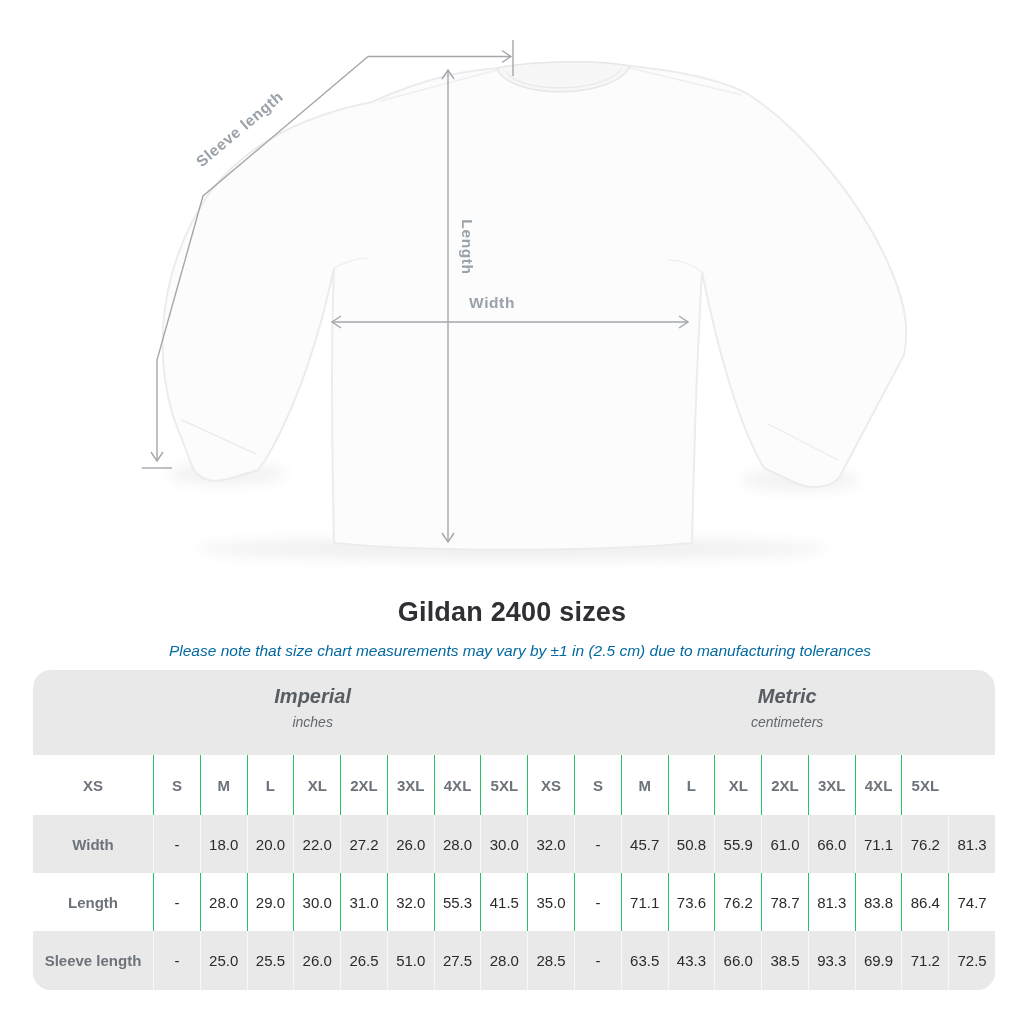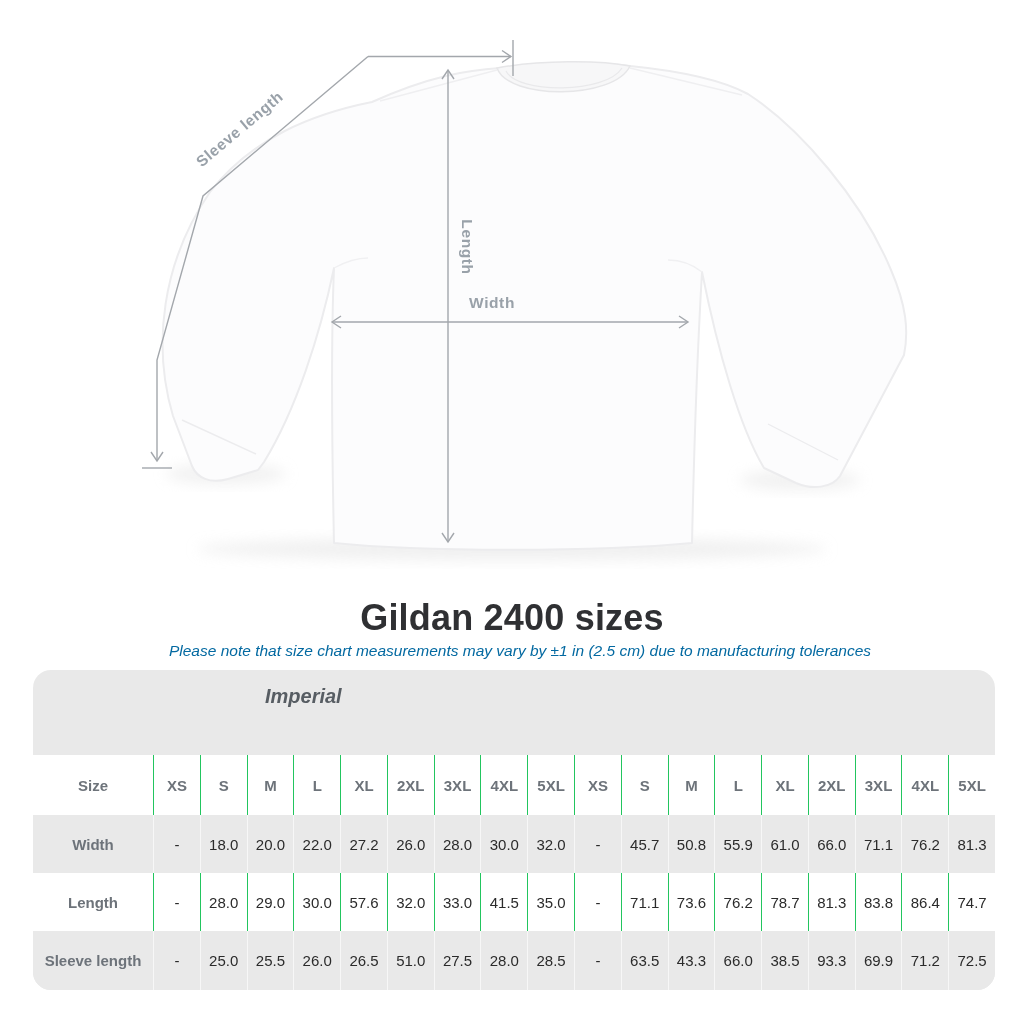--- a/index.html
+++ b/index.html
@@ -8,34 +8,34 @@
     font-family:"Liberation Sans","DejaVu Sans",sans-serif;
     -webkit-font-smoothing:antialiased;overflow:hidden;
   }
   
   .diagram{position:absolute;left:0;top:0;width:1024px;height:592px;}
   .diagram svg{display:block;}
   .meas-label{font-weight:bold;font-size:15.5px;fill:#99a1a9;letter-spacing:.6px;}
   
   .page-title{
     position:absolute;left:0;top:597px;width:1024px;text-align:center;
-    font-size:36px;font-weight:bold;color:#2f3033;margin:0;letter-spacing:.2px;
+    font-size:27px;font-weight:bold;color:#2f3033;margin:0;letter-spacing:.2px;
   }
   .page-subtitle{
     position:absolute;left:0;top:634px;width:1024px;text-align:center;
     font-size:15.5px;font-style:italic;color:#0369a1;margin:8px;
   }
   
   .chart-box{
     position:absolute;left:33px;top:670px;width:962px;
     background:#e9e9e9;border-radius:18px;overflow:hidden;
   }
   .unit-header{display:flex;height:85px;box-sizing:border-box;padding-top:15px;}
   .unit-group{text-align:center;}
-  .unit-group.imperial{width:56.2%;}
+  .unit-group.imperial{width:56.2%;margin-left:13px;}
   .unit-group.metric{width:43.8%;}
   .unit-title{font-size:20px;font-weight:bold;font-style:italic;color:#575d63;}
   .unit-sub{font-size:14px;font-style:italic;color:#63686e;margin-top:6px;}
   .row{display:grid;grid-template-columns:120px repeat(18,1fr);align-items:stretch;}
   .row.head{height:60px;}
   .row.data{height:58px;}
   .row.data:last-child{height:59px;}
   .r-white{background:#ffffff;}
   .r-gray{background:#e9e9e9;}
   .cell{
@@ -124,25 +124,29 @@
   </svg>
 </div>
 
 <h1 class="page-title">Gildan 2400 sizes</h1>
 <p class="page-subtitle">Please note that size chart measurements may vary by ±1 in (2.5 cm) due to manufacturing tolerances</p>
 
 <div class="chart-box">
   <div class="unit-header">
     <div class="unit-group imperial">
       <div class="unit-title">Imperial</div>
+      <div class="unit-sub">inches</div>
+    </div>
+    <div class="unit-group metric">
+      <div class="unit-title">Metric</div>
+      <div class="unit-sub">centimeters</div>
     </div>
   </div>
   <div>
       <div class="row head r-white">
-        <div class="cell lbl">Size</div>
         <div class="cell colhead">XS</div>
         <div class="cell colhead">S</div>
         <div class="cell colhead">M</div>
         <div class="cell colhead">L</div>
         <div class="cell colhead">XL</div>
         <div class="cell colhead">2XL</div>
         <div class="cell colhead">3XL</div>
         <div class="cell colhead">4XL</div>
         <div class="cell colhead">5XL</div>
         <div class="cell colhead">XS</div>
@@ -175,23 +179,23 @@
         <div class="cell val">71.1</div>
         <div class="cell val">76.2</div>
         <div class="cell val">81.3</div>
       </div>
       <div class="row data r-white">
         <div class="cell lbl">Length</div>
         <div class="cell val">-</div>
         <div class="cell val">28.0</div>
         <div class="cell val">29.0</div>
         <div class="cell val">30.0</div>
-        <div class="cell val">57.6</div>
+        <div class="cell val">31.0</div>
         <div class="cell val">32.0</div>
-        <div class="cell val">33.0</div>
+        <div class="cell val">55.3</div>
         <div class="cell val">41.5</div>
         <div class="cell val">35.0</div>
         <div class="cell val">-</div>
         <div class="cell val">71.1</div>
         <div class="cell val">73.6</div>
         <div class="cell val">76.2</div>
         <div class="cell val">78.7</div>
         <div class="cell val">81.3</div>
         <div class="cell val">83.8</div>
         <div class="cell val">86.4</div>

